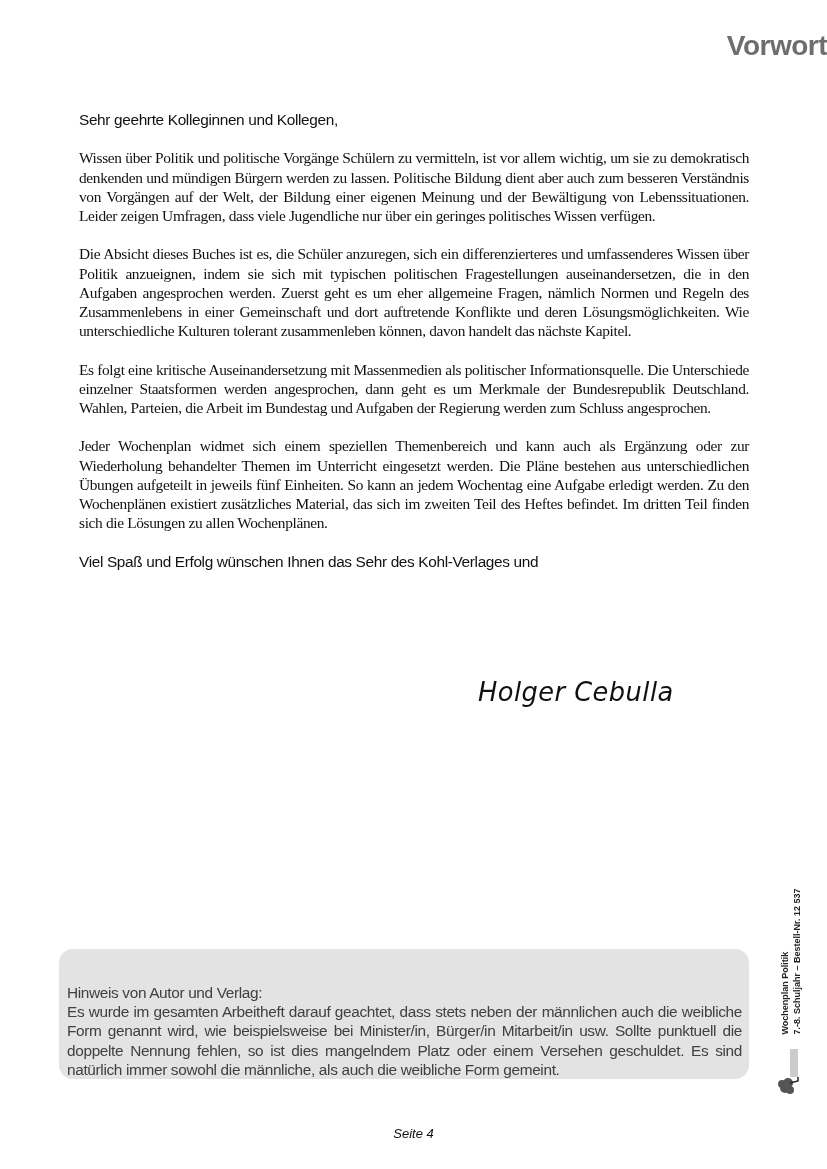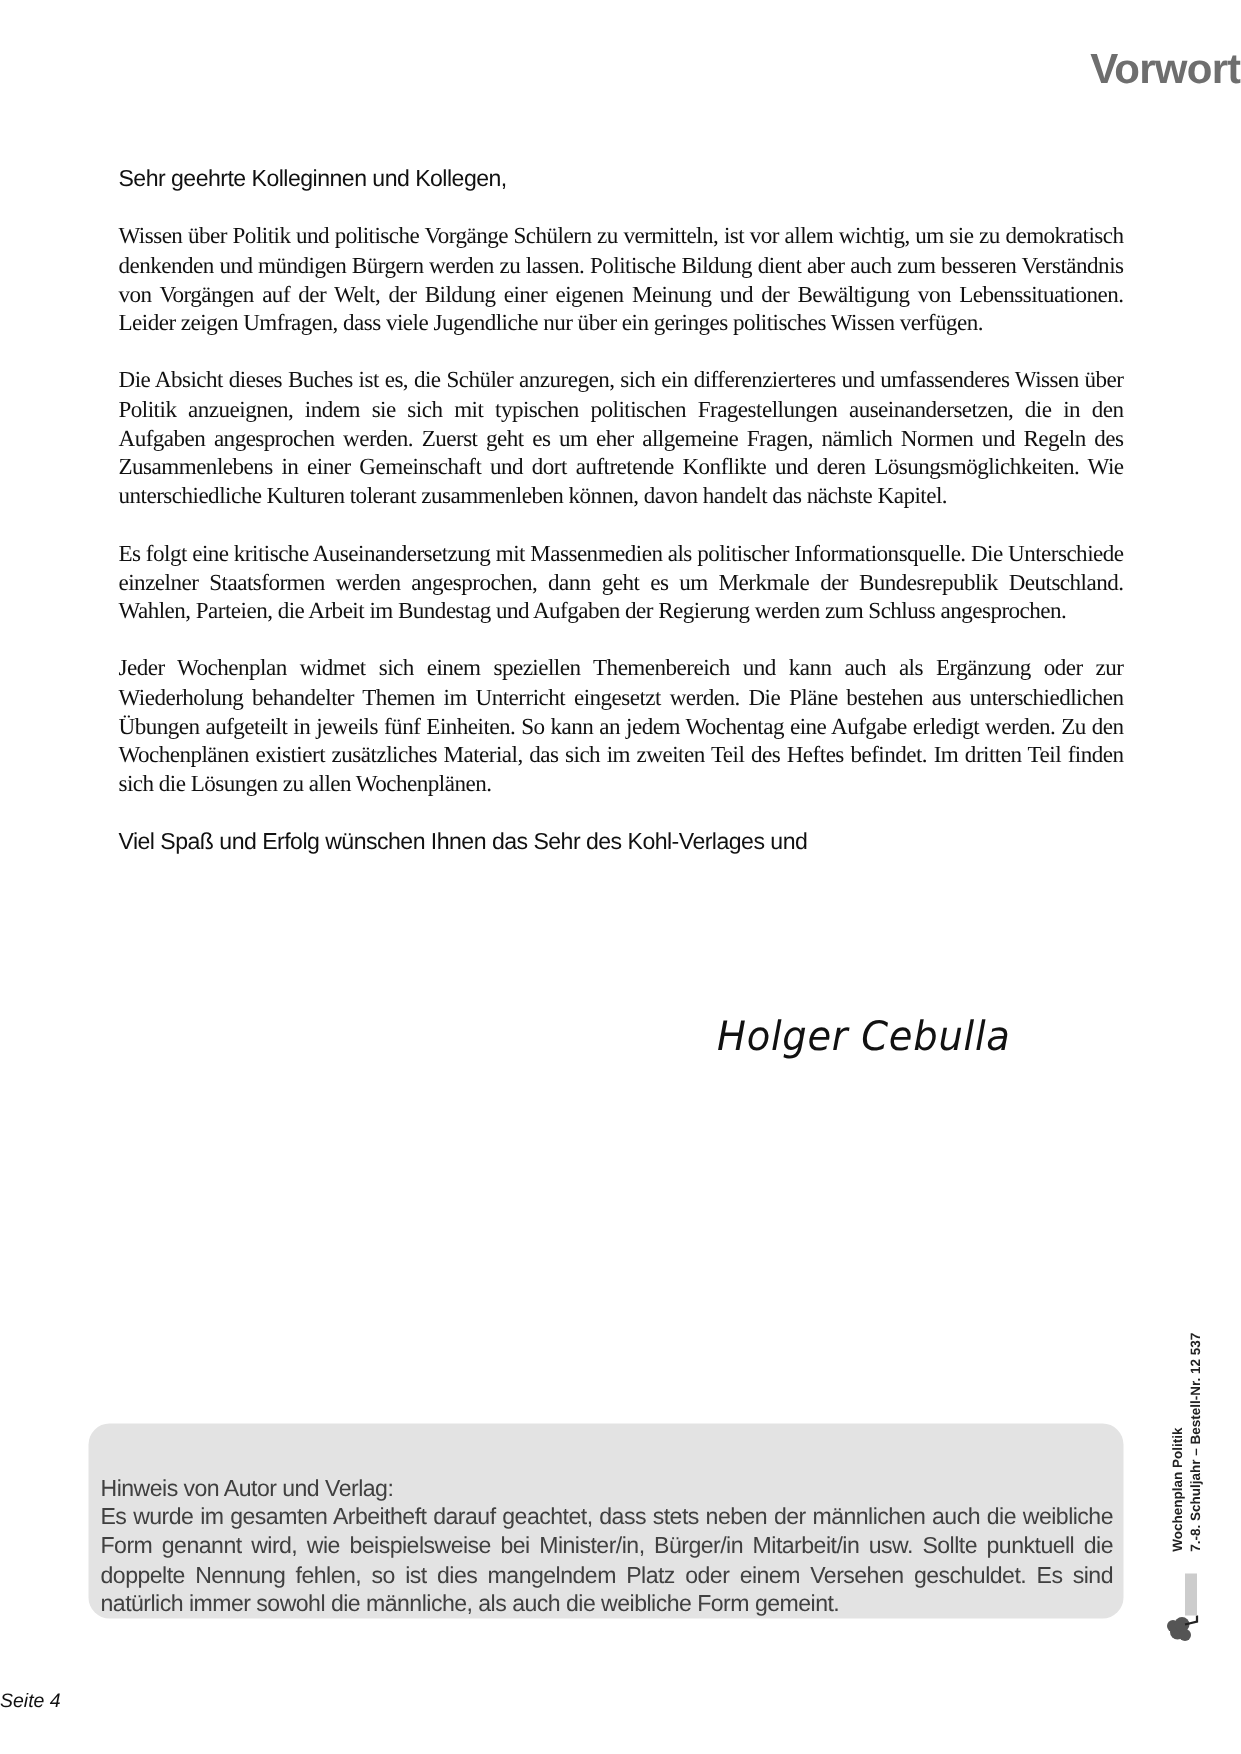--- a/index.html
+++ b/index.html
@@ -102,21 +102,21 @@
     }
     .side-label .lines {
       display: inline-block;
       vertical-align: middle;
     }
     .page-number {
       position: absolute;
       top: 1126px;
       left: 0;
       width: 827px;
-      text-align: left;
+      text-align: center;
       font-style: italic;
       font-size: 13px;
       color: #111111;
     }
   </style>
 </head>
 <body>
 
 <div class="title">Vorwort</div>
 

